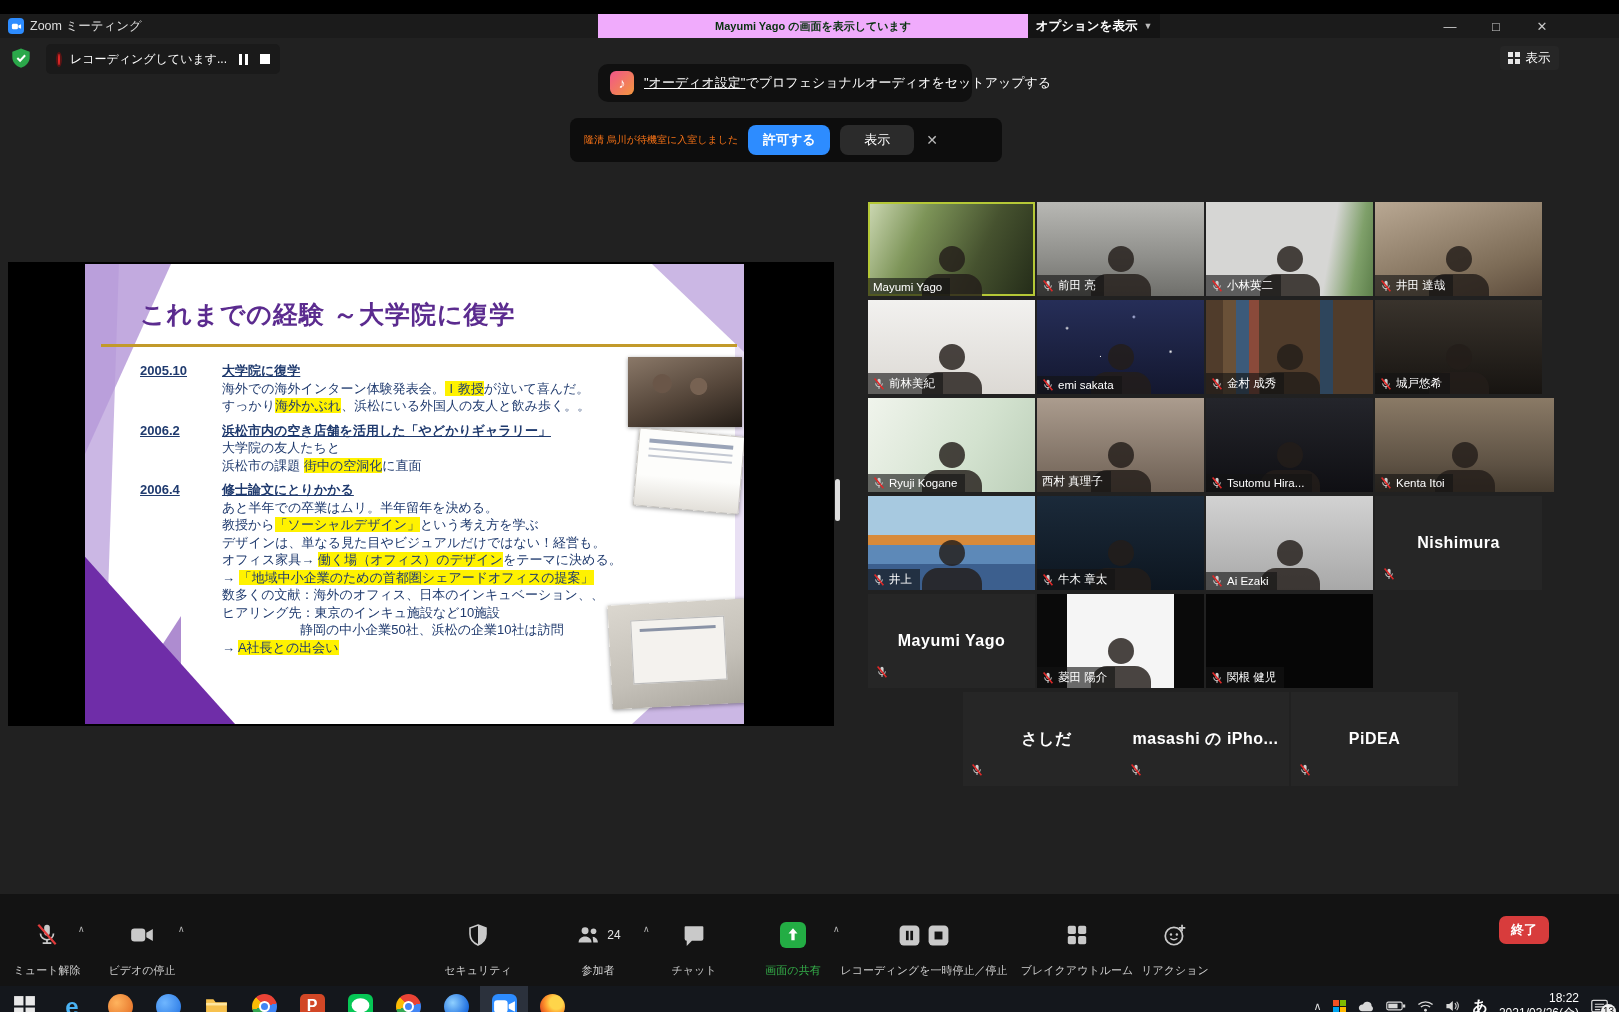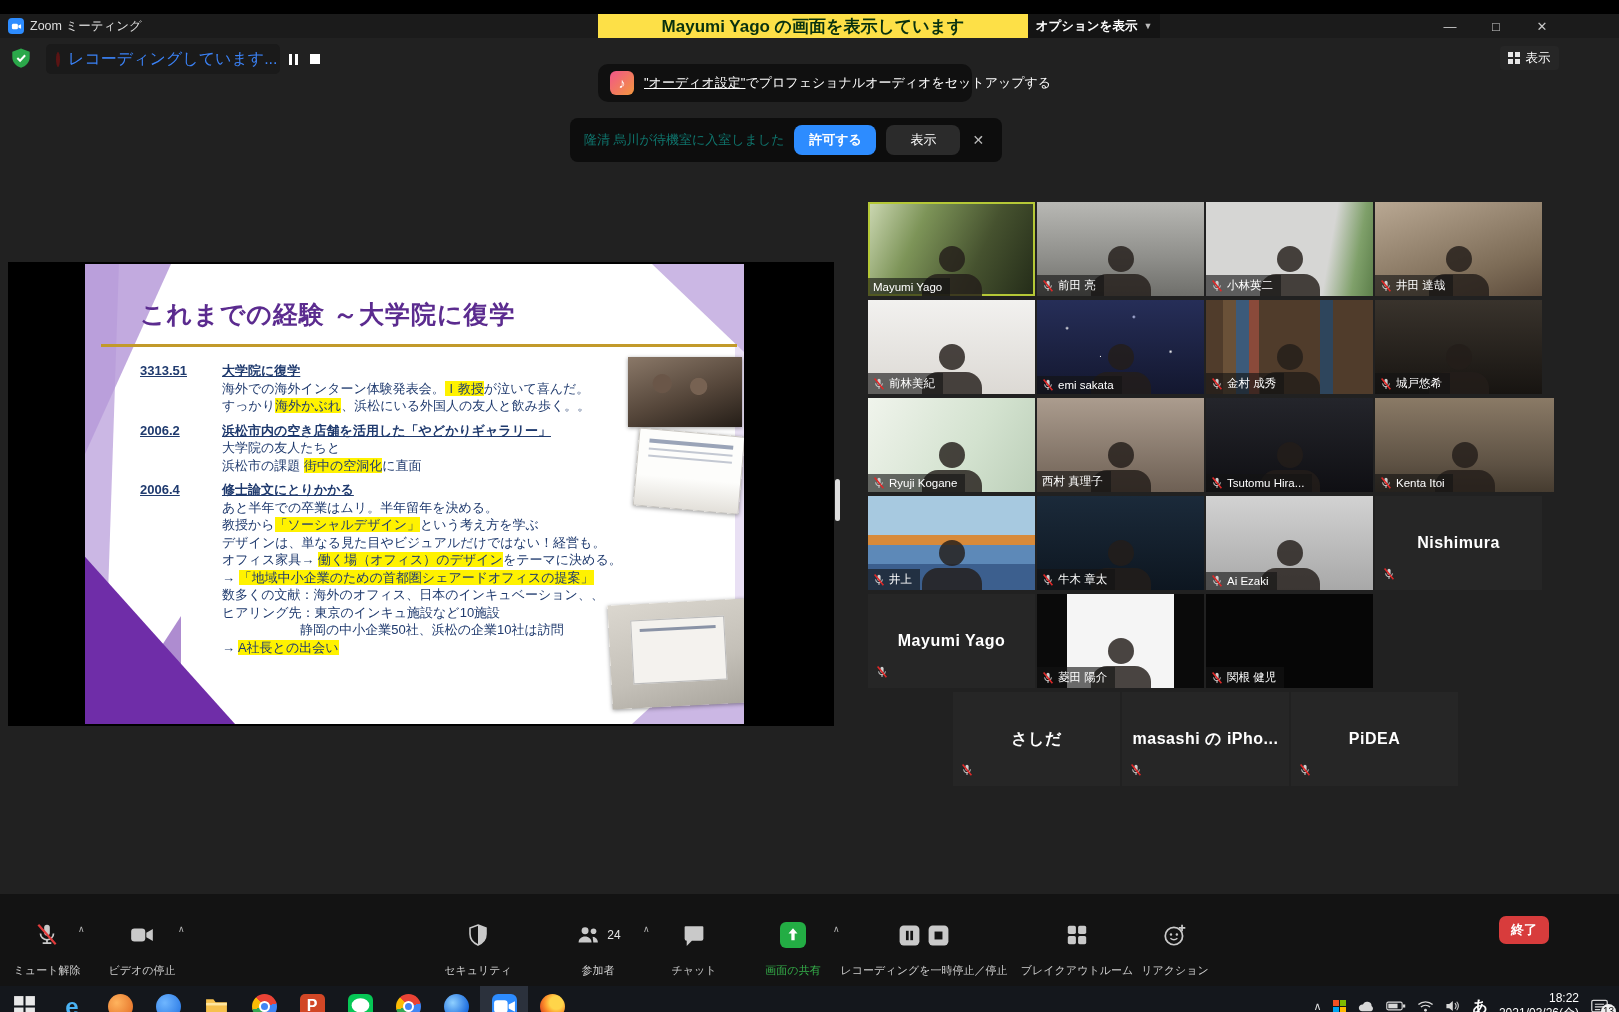--- a/index.html
+++ b/index.html
@@ -3,50 +3,50 @@
 <meta charset="utf-8">
 <style>
   html,body{margin:0;padding:0;background:#000;}
   #root{position:relative;width:1619px;height:1012px;background:#212121;overflow:hidden;
         font-family:"Liberation Sans","DejaVu Sans",sans-serif;margin-top:14px;-webkit-font-smoothing:antialiased;}
   
   .titlebar{position:absolute;left:0;top:0;width:100%;height:24px;background:#1b1b1b;}
   .app-icon{position:absolute;left:8px;top:4px;width:16px;height:16px;border-radius:4px;background:#2d8cff;display:grid;place-items:center;}
   .app-icon svg{width:11px;height:11px;}
   .win-title{position:absolute;left:30px;top:0;line-height:24px;font-size:12.5px;color:#dcdcdc;}
-  .share-banner{position:absolute;left:598px;top:0;width:430px;height:24px;background:#fde047;
-        color:#08310f;font-weight:bold;font-size:17px;display:flex;align-items:center;justify-content:center;}
+  .share-banner{position:absolute;left:598px;top:0;width:430px;height:24px;background:#f0abfc;
+        color:#08310f;font-weight:bold;font-size:11px;display:flex;align-items:center;justify-content:center;}
   .options-btn{position:absolute;left:1028px;top:0;width:132px;height:24px;background:#141414;color:#fff;
         font-weight:bold;font-size:12.5px;display:flex;align-items:center;justify-content:center;gap:6px;cursor:default;}
   .options-btn .chev{font-size:9px;color:#bbb;}
   .winctl{position:absolute;top:0;height:24px;width:46px;color:#c9c9c9;font-size:13px;display:flex;align-items:center;justify-content:center;}
   .wc-min{left:1427px}.wc-max{left:1473px}.wc-close{left:1519px}
   
   .sec-shield{position:absolute;left:10px;top:33px;width:22px;height:22px;}
   .rec-pill{position:absolute;left:46px;top:30px;width:234px;height:30px;background:#1a1a1a;border-radius:5px;
         display:flex;align-items:center;gap:8px;padding:0 10px;box-sizing:border-box;}
   .rec-dot{width:11px;height:11px;border-radius:50%;background:#e02828;border:2px solid #5a1414;}
-  .rec-text{color:#3b82f6;font-size:16px;white-space:nowrap;}
+  .rec-text{color:#ffffff;font-size:12px;white-space:nowrap;}
   .rec-btn{display:flex;align-items:center;gap:3px;margin-left:4px;}
   .pp-bar{display:inline-block;width:3px;height:11px;background:#fff;}
   .stop-sq{display:inline-block;width:10px;height:10px;background:#fff;}
   .view-btn{position:absolute;left:1500px;top:32px;height:24px;padding:0 8px;display:flex;align-items:center;gap:6px;
         color:#fff;font-size:12.5px;background:#262626;border-radius:4px;}
   .grid-ic{display:inline-grid;grid-template-columns:5px 5px;grid-gap:1.5px;}
   .grid-ic i{width:5px;height:5px;background:#e8e8e8;}
   
   .notif-audio{position:absolute;left:598px;top:50px;width:374px;height:38px;background:#101010;border-radius:10px;
         display:flex;align-items:center;gap:10px;padding:0 12px;box-sizing:border-box;}
   .music-ic{width:24px;height:24px;border-radius:6px;background:linear-gradient(135deg,#f2558a,#f2973d);
         color:#fff;font-size:14px;display:grid;place-items:center;flex:0 0 auto;}
   .notif-audio .txt{color:#fff;font-size:13px;white-space:nowrap;}
   .notif-audio .link{text-decoration:underline;cursor:pointer;}
   .notif-wait{position:absolute;left:570px;top:104px;width:432px;height:44px;background:#0d0d0d;border-radius:8px;
         display:flex;align-items:center;gap:10px;padding:0 14px;box-sizing:border-box;}
-  .notif-wait .txt{color:#0f766e;font-size:13px;white-space:nowrap;}
+  .notif-wait .txt{color:#f97316;font-size:10px;white-space:nowrap;}
   .btn-admit{background:#2d8cff;color:#fff;font-weight:bold;font-size:13px;border-radius:8px;width:82px;height:30px;
         display:grid;place-items:center;flex:0 0 auto;}
   .btn-show{background:#2b2b2b;color:#fff;font-size:13px;border-radius:8px;width:74px;height:30px;
         display:grid;place-items:center;flex:0 0 auto;}
   .notif-close{color:#bbb;font-size:14px;margin-left:2px;}
   
   .shared{position:absolute;left:8px;top:248px;width:826px;height:464px;background:#000;}
   .slide{position:absolute;left:77px;top:2px;width:659px;height:460px;background:#fff;overflow:hidden;}
   .dec{position:absolute;}
   .dec-a{left:0;top:0;width:34px;height:100%;background:#cbb7e4;clip-path:polygon(0 0,100% 0,55% 100%,0 100%);}
@@ -211,21 +211,21 @@
       <div class="dec dec-b"></div>
       <div class="dec dec-d"></div>
       <div class="dec dec-c"></div>
       <div class="dec dec-g"></div>
       <div class="dec dec-e"></div>
       <div class="dec dec-f"></div>
       <div class="slide-title">これまでの経験 ～大学院に復学</div>
       <div class="gold-line"></div>
       <div class="entries" id="entries">
           <div class="entry">
-            <span class="date">3313.51</span>
+            <span class="date">2005.10</span>
             <div class="body">
               <div class="heading">大学院に復学</div>
               <div class="line"><span>海外での海外インターン体験発表会。</span><span class="hl">Ｉ教授</span><span>が泣いて喜んだ。</span></div>
               <div class="line"><span>すっかり</span><span class="hl">海外かぶれ</span><span>、浜松にいる外国人の友人と飲み歩く。。</span></div>
             </div>
           </div>
           <div class="entry">
             <span class="date">2006.2</span>
             <div class="body">
               <div class="heading">浜松市内の空き店舗を活用した「やどかりギャラリー」</div>
@@ -465,21 +465,21 @@
         <div class="label">
           <svg width="12" height="12" viewBox="0 0 12 12">
             <rect x="4.4" y="0.8" width="3.2" height="6" rx="1.6" fill="#cfcfcf"></rect>
             <path d="M2.6 5.4a3.4 3.4 0 0 0 6.8 0" stroke="#cfcfcf" fill="none"></path>
             <line x1="6" y1="8.8" x2="6" y2="11" stroke="#cfcfcf"></line>
             <line x1="1.6" y1="0.6" x2="10.4" y2="11.2" stroke="#e02828" stroke-width="1.6"></line>
           </svg>
           <span>関根 健児</span>
         </div>
       </div>
-      <div class="tile text" style="left: 85px; top: 490px;">
+      <div class="tile text" style="left: 95px; top: 490px;">
         <div class="cname">さしだ</div>
         <span class="mic-solo"><svg width="12" height="12" viewBox="0 0 12 12">
             <rect x="4.4" y="0.8" width="3.2" height="6" rx="1.6" fill="#cfcfcf"></rect>
             <path d="M2.6 5.4a3.4 3.4 0 0 0 6.8 0" stroke="#cfcfcf" fill="none"></path>
             <line x1="6" y1="8.8" x2="6" y2="11" stroke="#cfcfcf"></line>
             <line x1="1.6" y1="0.6" x2="10.4" y2="11.2" stroke="#e02828" stroke-width="1.6"></line>
           </svg></span>
       </div>
       <div class="tile text" style="left: 254px; top: 490px;">
         <div class="cname">masashi の iPho...</div>

